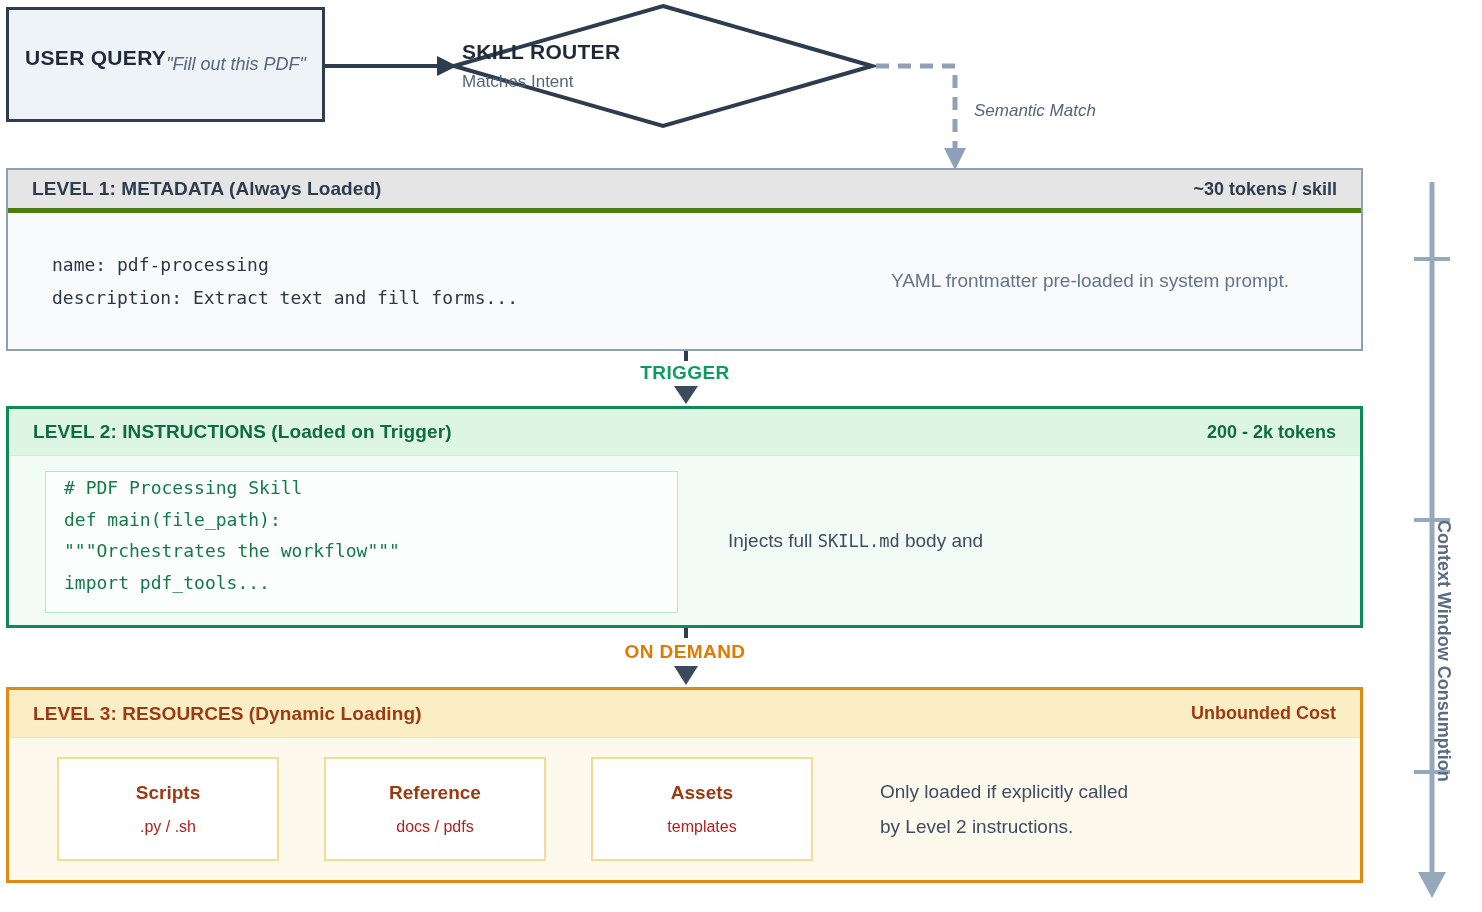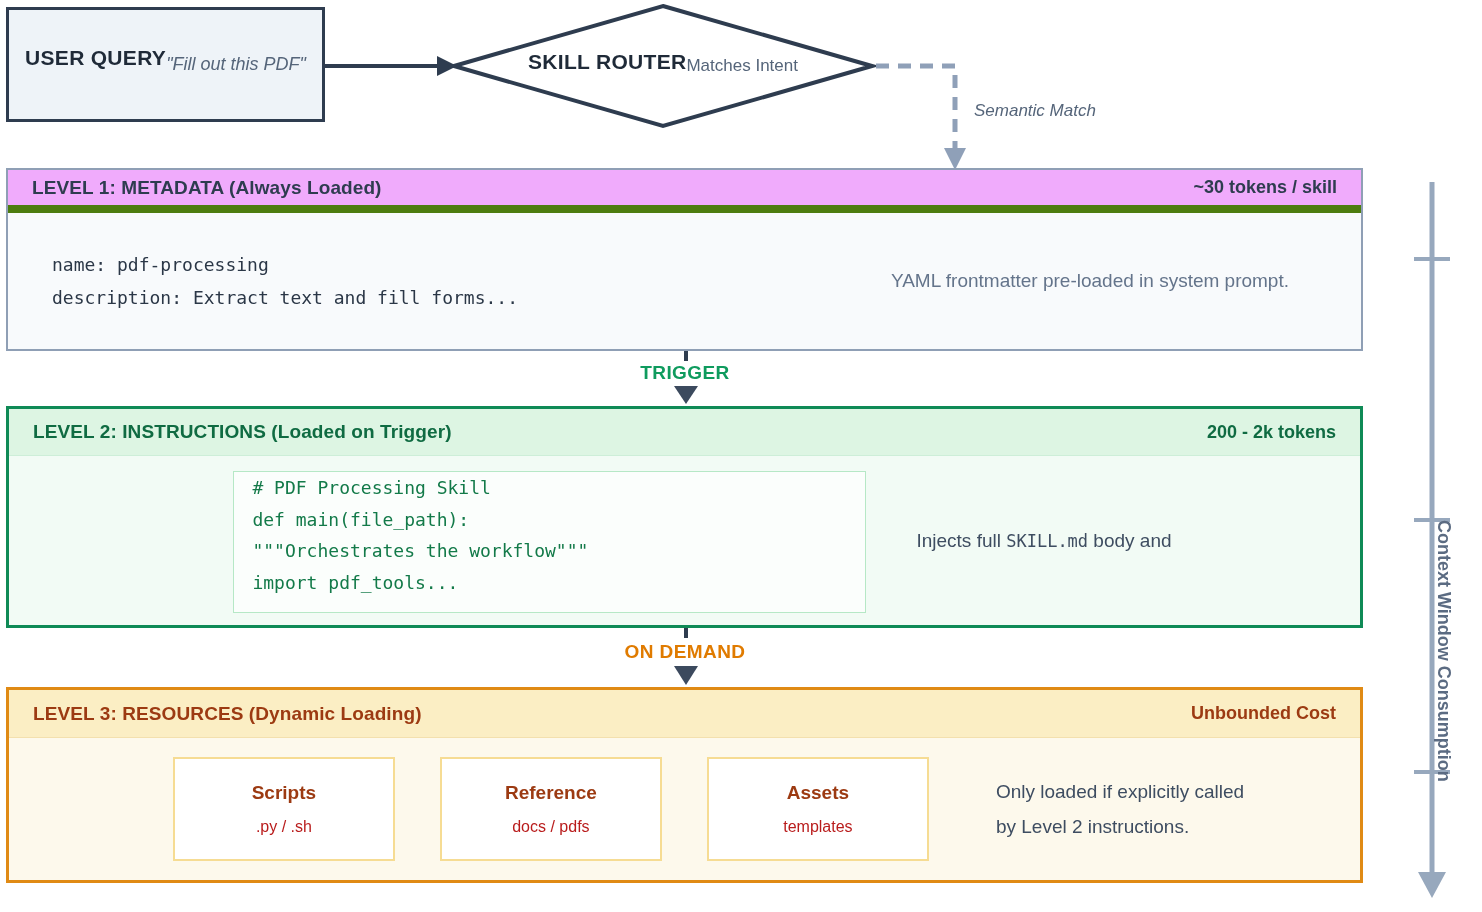--- a/index.html
+++ b/index.html
@@ -49,27 +49,26 @@
   .diamond-wrap {
     position: absolute;
     left: 450px;
     top: 2px;
     width: 426px;
     height: 128px;
   }
   .diamond-wrap svg { display: block; }
   .diamond-label {
     position: absolute;
-    left: 0;
+    left: 12px;
     top: 0;
     width: 426px;
     height: 128px;
     display: flex;
-    flex-direction: row;
-    align-items: center;
+    flex-direction: column;
     justify-content: center;
     pointer-events: none;
   }
   .diamond-title {
     font-size: 21px;
     font-weight: bold;
     color: #1f2a38;
     letter-spacing: 0.3px;
     margin-bottom: 8px;
   }
@@ -108,31 +107,30 @@
     letter-spacing: 0.1px;
   }
   .level-head-cost {
     font-size: 18px;
     font-weight: bold;
   }
   .level-body {
     display: flex;
     align-items: center;
     box-sizing: border-box;
-    justify-content: center;
   }
 
   
   #level1 {
     top: 168px;
     height: 183px;
     border: 2px solid #8f9fb5;
     background: #f8fafc;
   }
-  #level1 .level-head { background: #f0abfc; border-bottom: 8px solid #4d7c0f; }
+  #level1 .level-head { background: #e5e5e5; border-bottom: 5px solid #4d7c0f; }
   #level1 .level-head-title { color: #2e3c4f; }
   #level1 .level-head-cost { color: #2e3c4f; }
   #level1 .level-body { height: 136px; }
   .l1-code {
     margin-left: 44px;
     font-family: "DejaVu Sans Mono", monospace;
     font-size: 18px;
     color: #2b3747;
     line-height: 1.85;
     white-space: pre;

